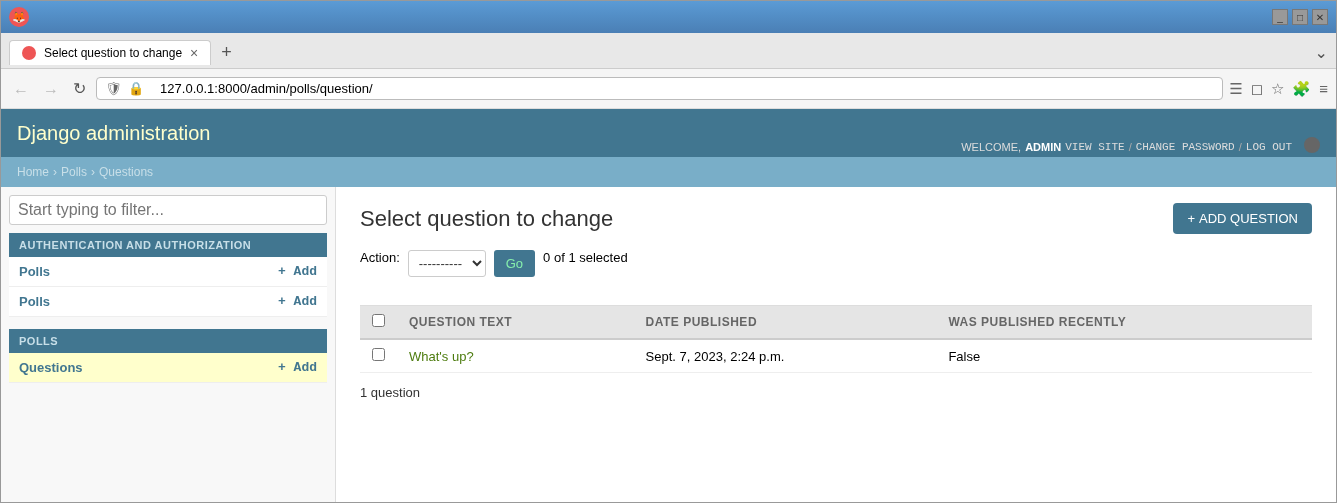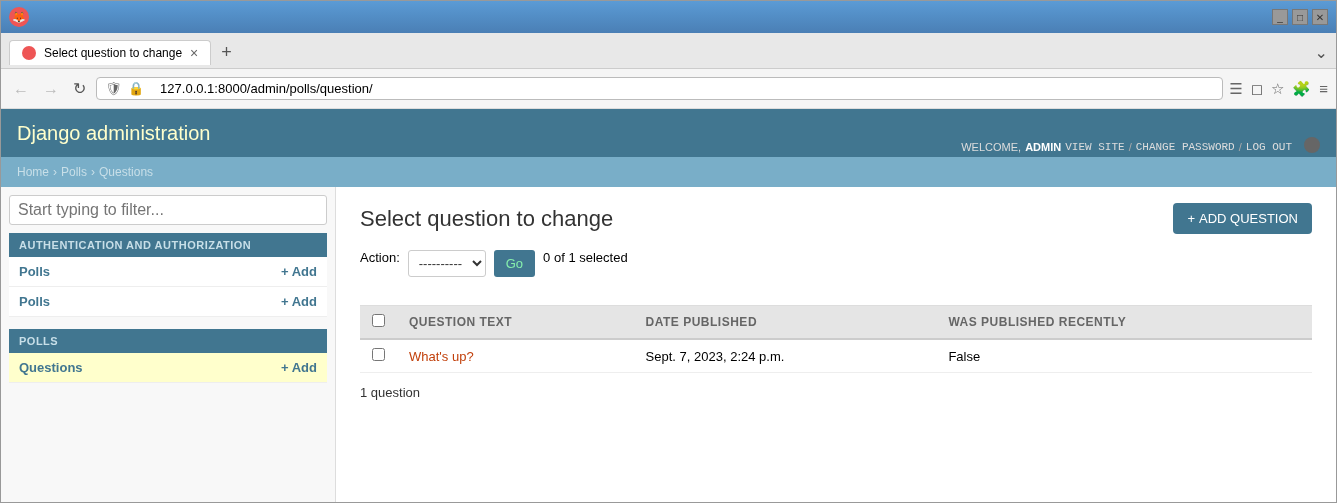--- a/index.html
+++ b/index.html
@@ -129,21 +129,21 @@
     }
     .sidebar-item {
       display: flex;
       align-items: center;
       justify-content: space-between;
       padding: 7px 10px;
       border-bottom: 1px solid #eee;
       background: white;
     }
     .sidebar-item a { color: #417690; text-decoration: none; font-size: 13px; font-weight: bold; }
-    .sidebar-add { color: #417690; font-size: 12px; text-decoration: none; display: flex; align-items: center; gap: 2px; }
+    .sidebar-add { color: #417690; font-size: 12px; text-decoration: none; display: flex; align-items: center; gap: 2px; font-family: Liberation Mono, monospace; }
 
     .sidebar-section-polls { margin-top: 12px; }
     .sidebar-item-active { background: #ffffcc; }
 
     
     .main-content { flex: 1; padding: 16px 24px; overflow-y: auto; }
 
     .page-header { display: flex; align-items: center; justify-content: space-between; margin-bottom: 16px; }
     .page-title { font-size: 22px; font-weight: normal; color: #333; }
 
@@ -188,21 +188,21 @@
       padding: 8px 12px;
       text-align: left;
       font-size: 12px;
       font-weight: bold;
       color: #666;
       text-transform: uppercase;
       letter-spacing: 0.5px;
     }
     .data-table thead th:first-child { width: 30px; }
     .data-table tbody td { padding: 8px 12px; border-bottom: 1px solid #eee; font-size: 13px; vertical-align: middle; }
-    .data-table .link-cell a { color: #c2410c; text-decoration: none; }
+    .data-table .link-cell a { color: #4d7c0f; text-decoration: none; }
 
     .result-count { margin-top: 12px; font-size: 13px; color: #333; }
 
     input[type="checkbox"] { cursor: pointer; }
   </style>
 </head>
 <body>
 
 <div class="browser-frame">
 

